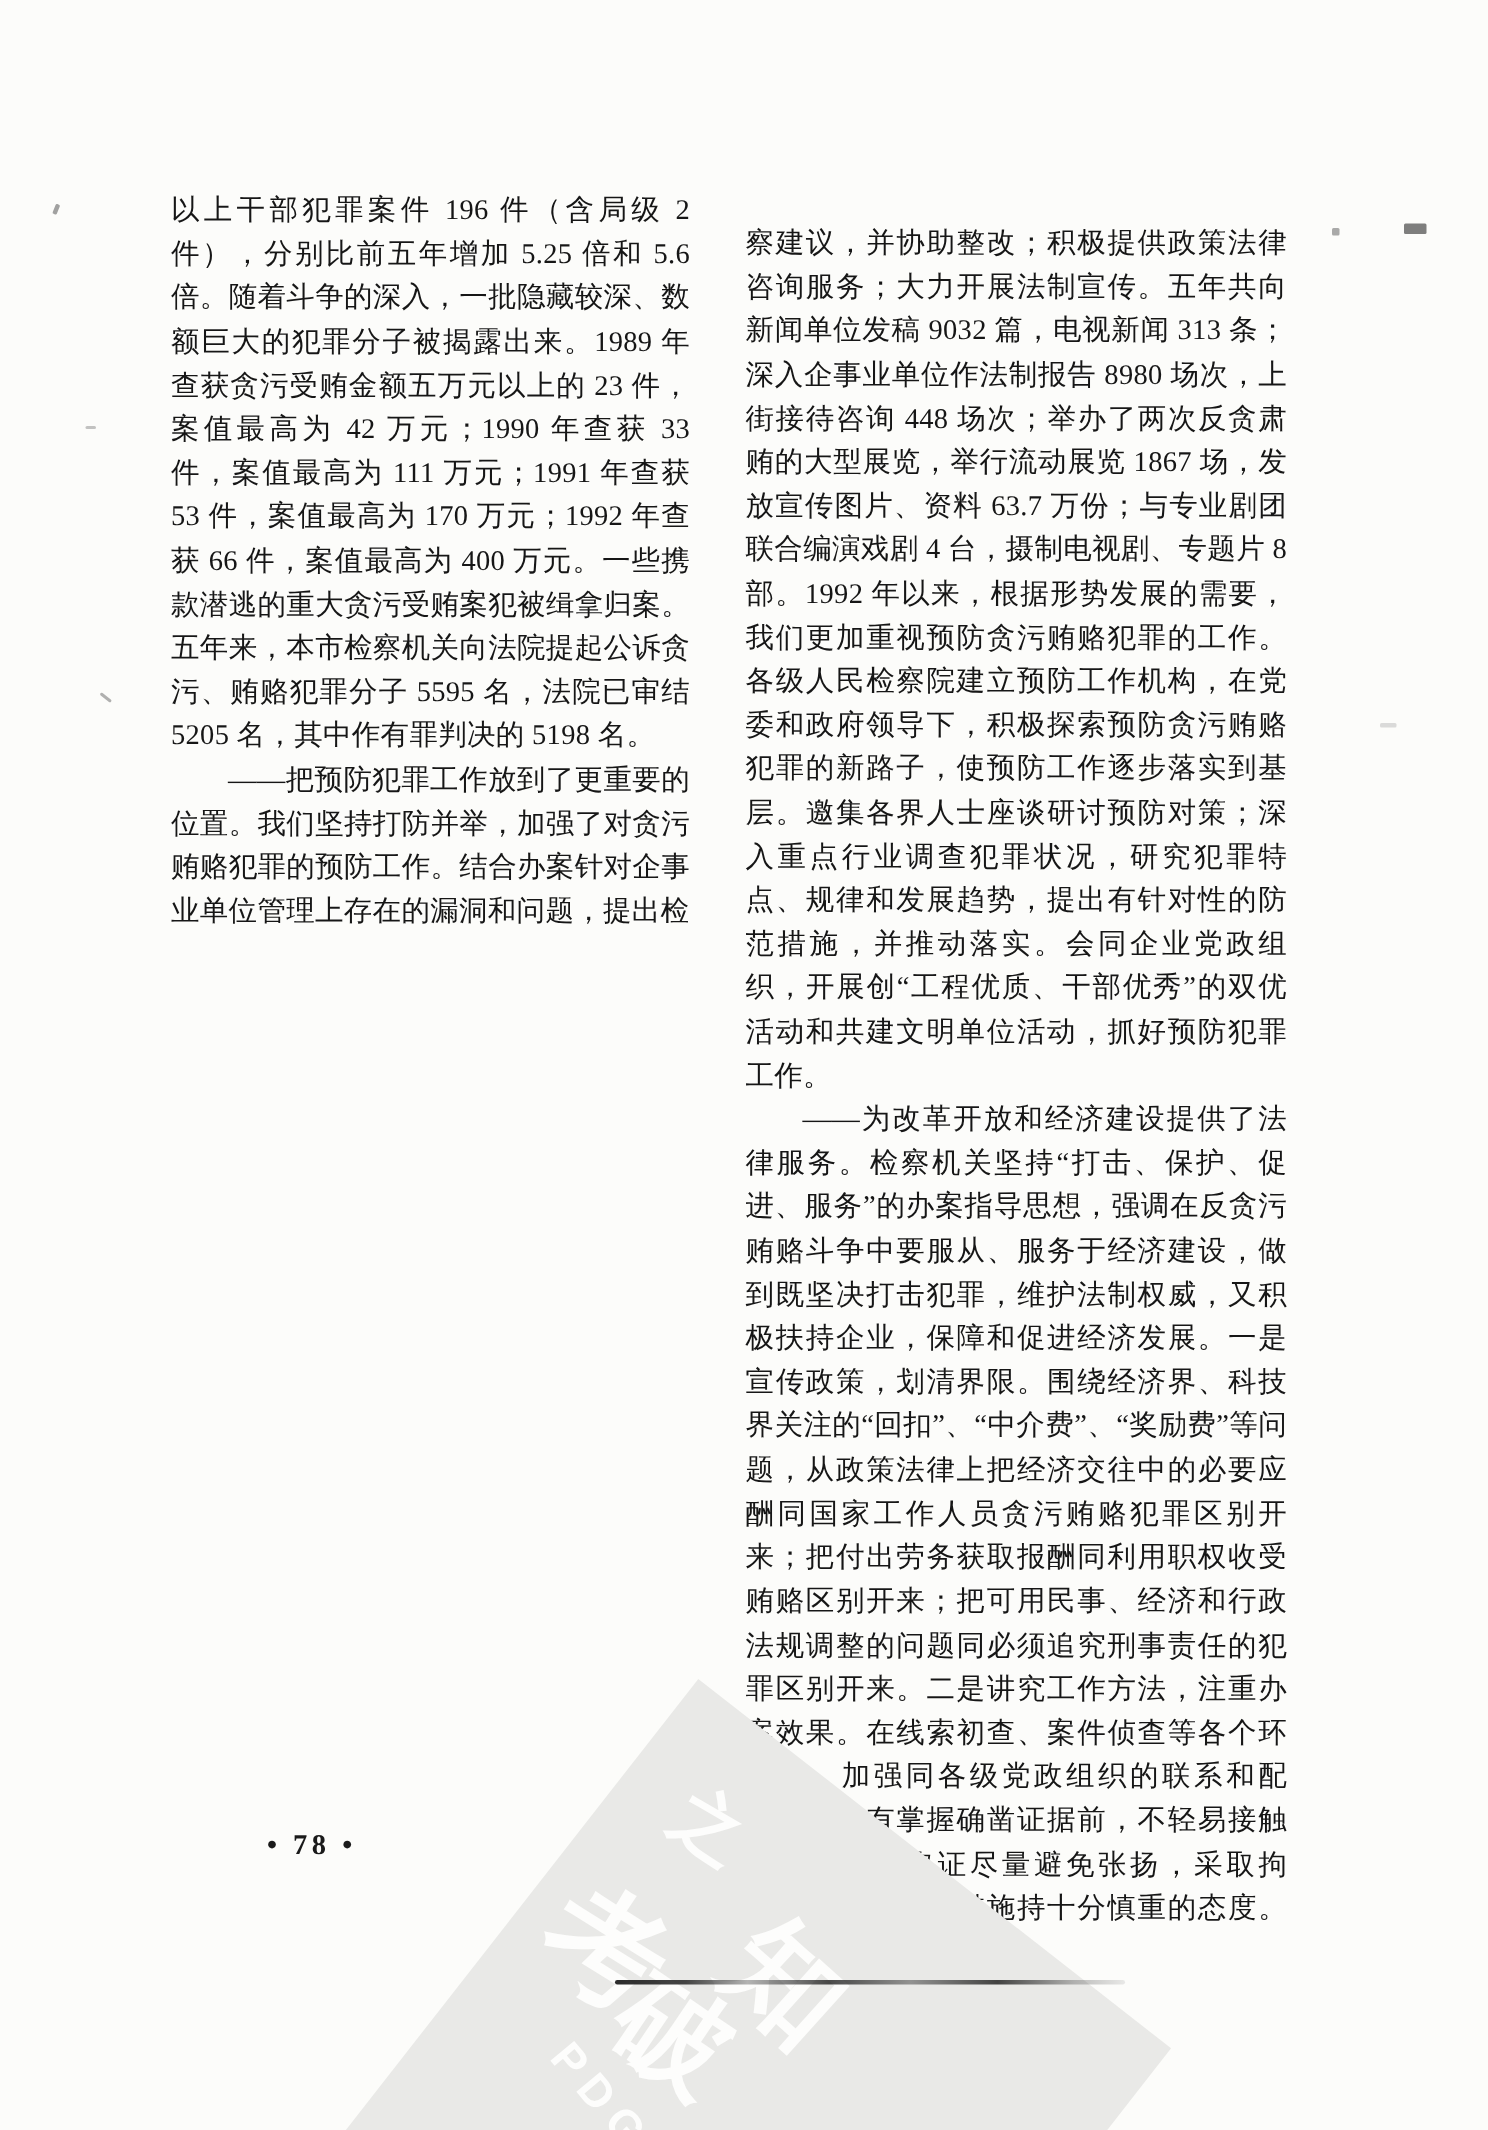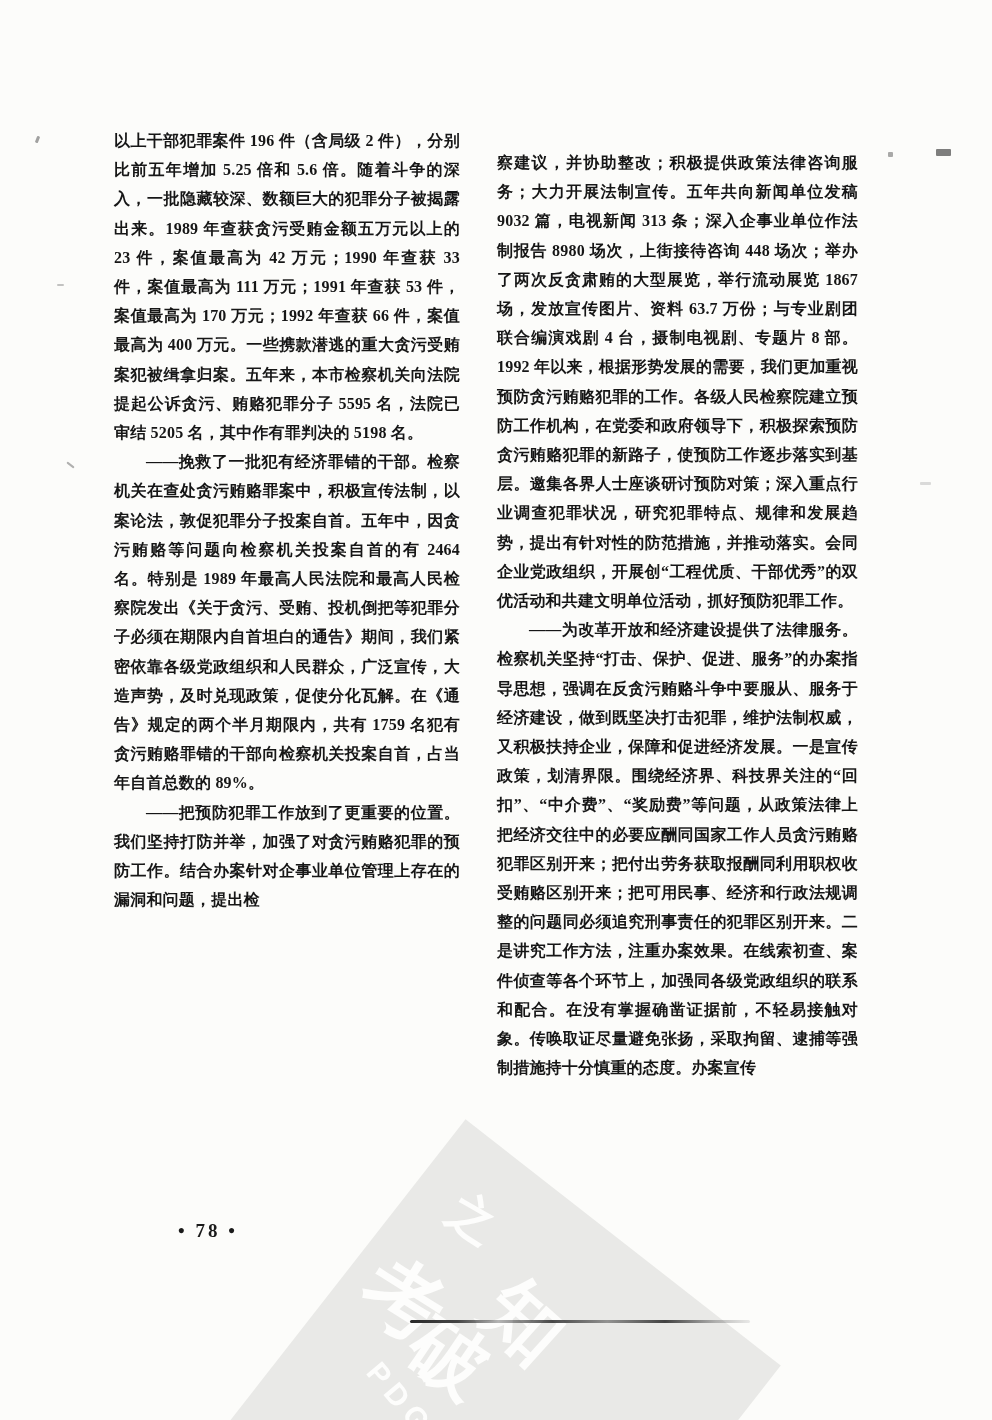--- a/index.html
+++ b/index.html
@@ -9,23 +9,23 @@
     margin:0 auto;
     background:#fcfcfa;
     overflow:hidden;
     font-family:"Liberation Serif","DejaVu Serif",serif;
   }
   .col{position:absolute;top:126px;}
   .col-left{left:114px;width:346px;}
   .col-right{left:497px;width:361px;margin-top:22px;}
   .para{
     margin:0;
-    font-size:16px;
+    font-size:19px;
     line-height:29.2px;
-    font-weight:700;
+    font-weight:400;
     color:#161616;
     text-align:justify;
     text-justify:inter-character;
     letter-spacing:.2px;
   }
   .para.indent{text-indent:2em;}
   .page-number{
     position:absolute;left:134px;top:1220px;
     font-size:19px;font-weight:700;color:#1a1a1a;
     letter-spacing:3px;
@@ -73,21 +73,20 @@
   .sp5{left:936px;top:149px;width:15px;height:7px;opacity:.65;background:#3a3a3a;}
   .sp6{left:920px;top:482px;width:11px;height:3px;opacity:.2;}
 </style>
 </head>
 <body>
 
 <div class="page">
 
   <div class="col col-left" id="col-left">
       <p class="para">以上干部犯罪案件 196 件（含局级 2 件），分别比前五年增加 5.25 倍和 5.6 倍。随着斗争的深入，一批隐藏较深、数额巨大的犯罪分子被揭露出来。1989 年查获贪污受贿金额五万元以上的 23 件，案值最高为 42 万元；1990 年查获 33 件，案值最高为 111 万元；1991 年查获 53 件，案值最高为 170 万元；1992 年查获 66 件，案值最高为 400 万元。一些携款潜逃的重大贪污受贿案犯被缉拿归案。五年来，本市检察机关向法院提起公诉贪污、贿赂犯罪分子 5595 名，法院已审结 5205 名，其中作有罪判决的 5198 名。</p>
-      <p class="para indent">——挽救了一批犯有经济罪错的干部。检察机关在查处贪污贿赂罪案中，积极宣传法制，以案论法，敦促犯罪分子投案自首。五年中，因贪污贿赂等问题向检察机关投案自首的有 2464 名。特别是 1989 年最高人民法院和最高人民检察院发出《关于贪污、受贿、投机倒把等犯罪分子必须在期限内自首坦白的通告》期间，我们紧密依靠各级党政组织和人民群众，广泛宣传，大造声势，及时兑现政策，促使分化瓦解。在《通告》规定的两个半月期限内，共有 1759 名犯有贪污贿赂罪错的干部向检察机关投案自首，占当年自首总数的 89%。</p>
       <p class="para indent">——把预防犯罪工作放到了更重要的位置。我们坚持打防并举，加强了对贪污贿赂犯罪的预防工作。结合办案针对企事业单位管理上存在的漏洞和问题，提出检</p>
     </div>
 
   <div class="col col-right" id="col-right">
       <p class="para">察建议，并协助整改；积极提供政策法律咨询服务；大力开展法制宣传。五年共向新闻单位发稿 9032 篇，电视新闻 313 条；深入企事业单位作法制报告 8980 场次，上街接待咨询 448 场次；举办了两次反贪肃贿的大型展览，举行流动展览 1867 场，发放宣传图片、资料 63.7 万份；与专业剧团联合编演戏剧 4 台，摄制电视剧、专题片 8 部。1992 年以来，根据形势发展的需要，我们更加重视预防贪污贿赂犯罪的工作。各级人民检察院建立预防工作机构，在党委和政府领导下，积极探索预防贪污贿赂犯罪的新路子，使预防工作逐步落实到基层。邀集各界人士座谈研讨预防对策；深入重点行业调查犯罪状况，研究犯罪特点、规律和发展趋势，提出有针对性的防范措施，并推动落实。会同企业党政组织，开展创“工程优质、干部优秀”的双优活动和共建文明单位活动，抓好预防犯罪工作。</p>
       <p class="para indent">——为改革开放和经济建设提供了法律服务。检察机关坚持“打击、保护、促进、服务”的办案指导思想，强调在反贪污贿赂斗争中要服从、服务于经济建设，做到既坚决打击犯罪，维护法制权威，又积极扶持企业，保障和促进经济发展。一是宣传政策，划清界限。围绕经济界、科技界关注的“回扣”、“中介费”、“奖励费”等问题，从政策法律上把经济交往中的必要应酬同国家工作人员贪污贿赂犯罪区别开来；把付出劳务获取报酬同利用职权收受贿赂区别开来；把可用民事、经济和行政法规调整的问题同必须追究刑事责任的犯罪区别开来。二是讲究工作方法，注重办案效果。在线索初查、案件侦查等各个环节上，加强同各级党政组织的联系和配合。在没有掌握确凿证据前，不轻易接触对象。传唤取证尽量避免张扬，采取拘留、逮捕等强制措施持十分慎重的态度。办案宣传</p>
     </div>
 
   <div class="page-number">• 78 •</div>
 

